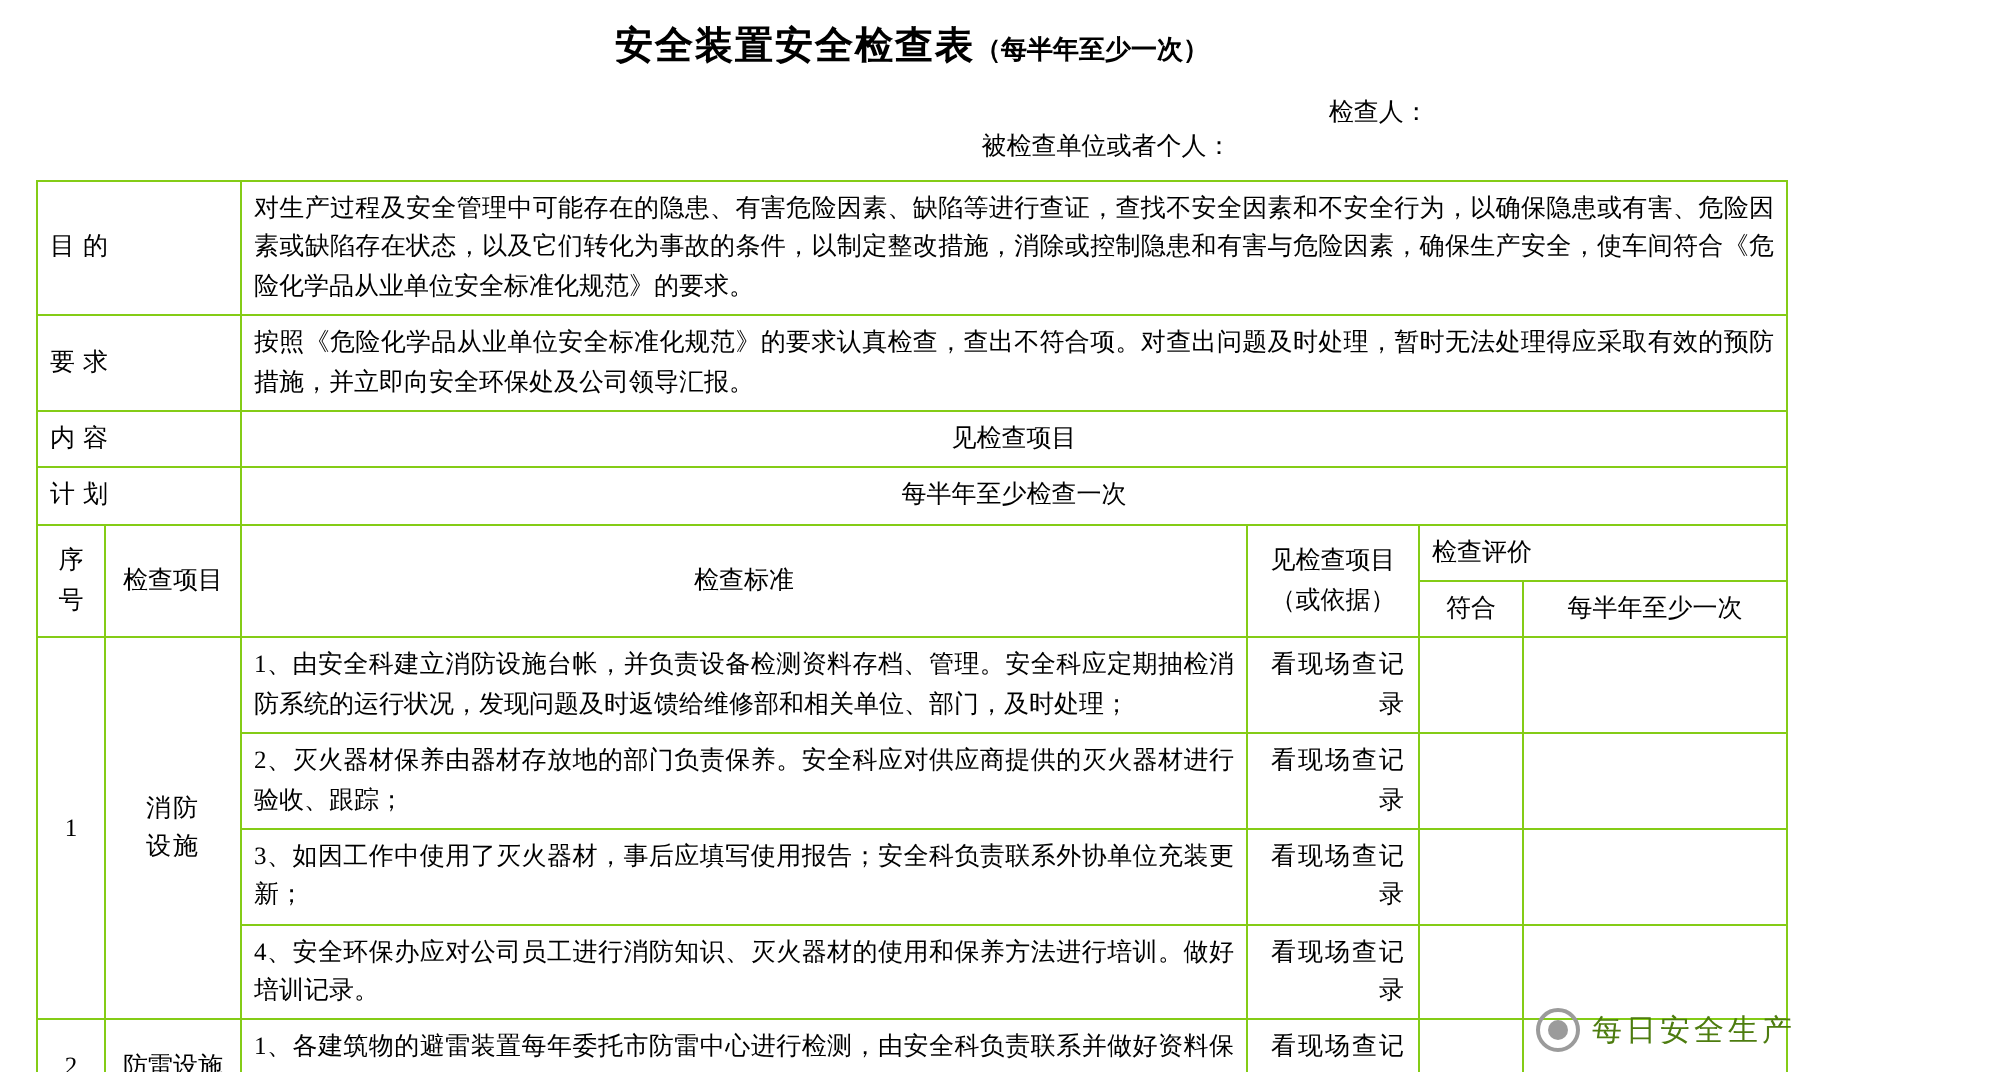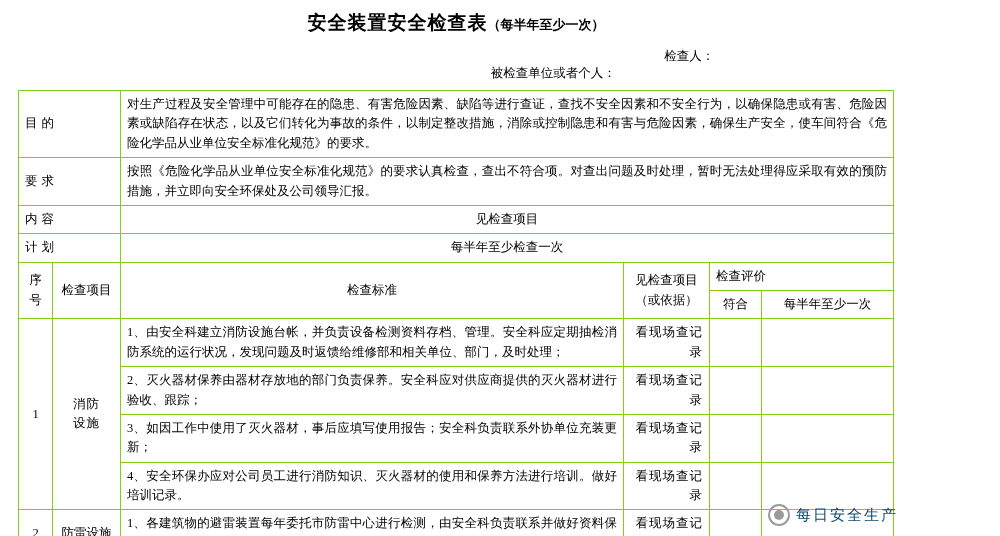--- a/index.html
+++ b/index.html
@@ -90,21 +90,21 @@
     letter-spacing: 1px;
     padding-left: 6px;
   }
   .watermark {
     position: absolute;
     right: 14px;
     bottom: 10px;
     display: flex;
     align-items: center;
     gap: 6px;
-    color: #0c4a6e;
+    color: #4d7c0f;
     font-size: 15px;
     letter-spacing: 2px;
     pointer-events: none;
   }
   .wm-logo {
     width: 22px;
     height: 22px;
     border-radius: 50%;
     border: 2px solid #9b9b9b;
     position: relative;

